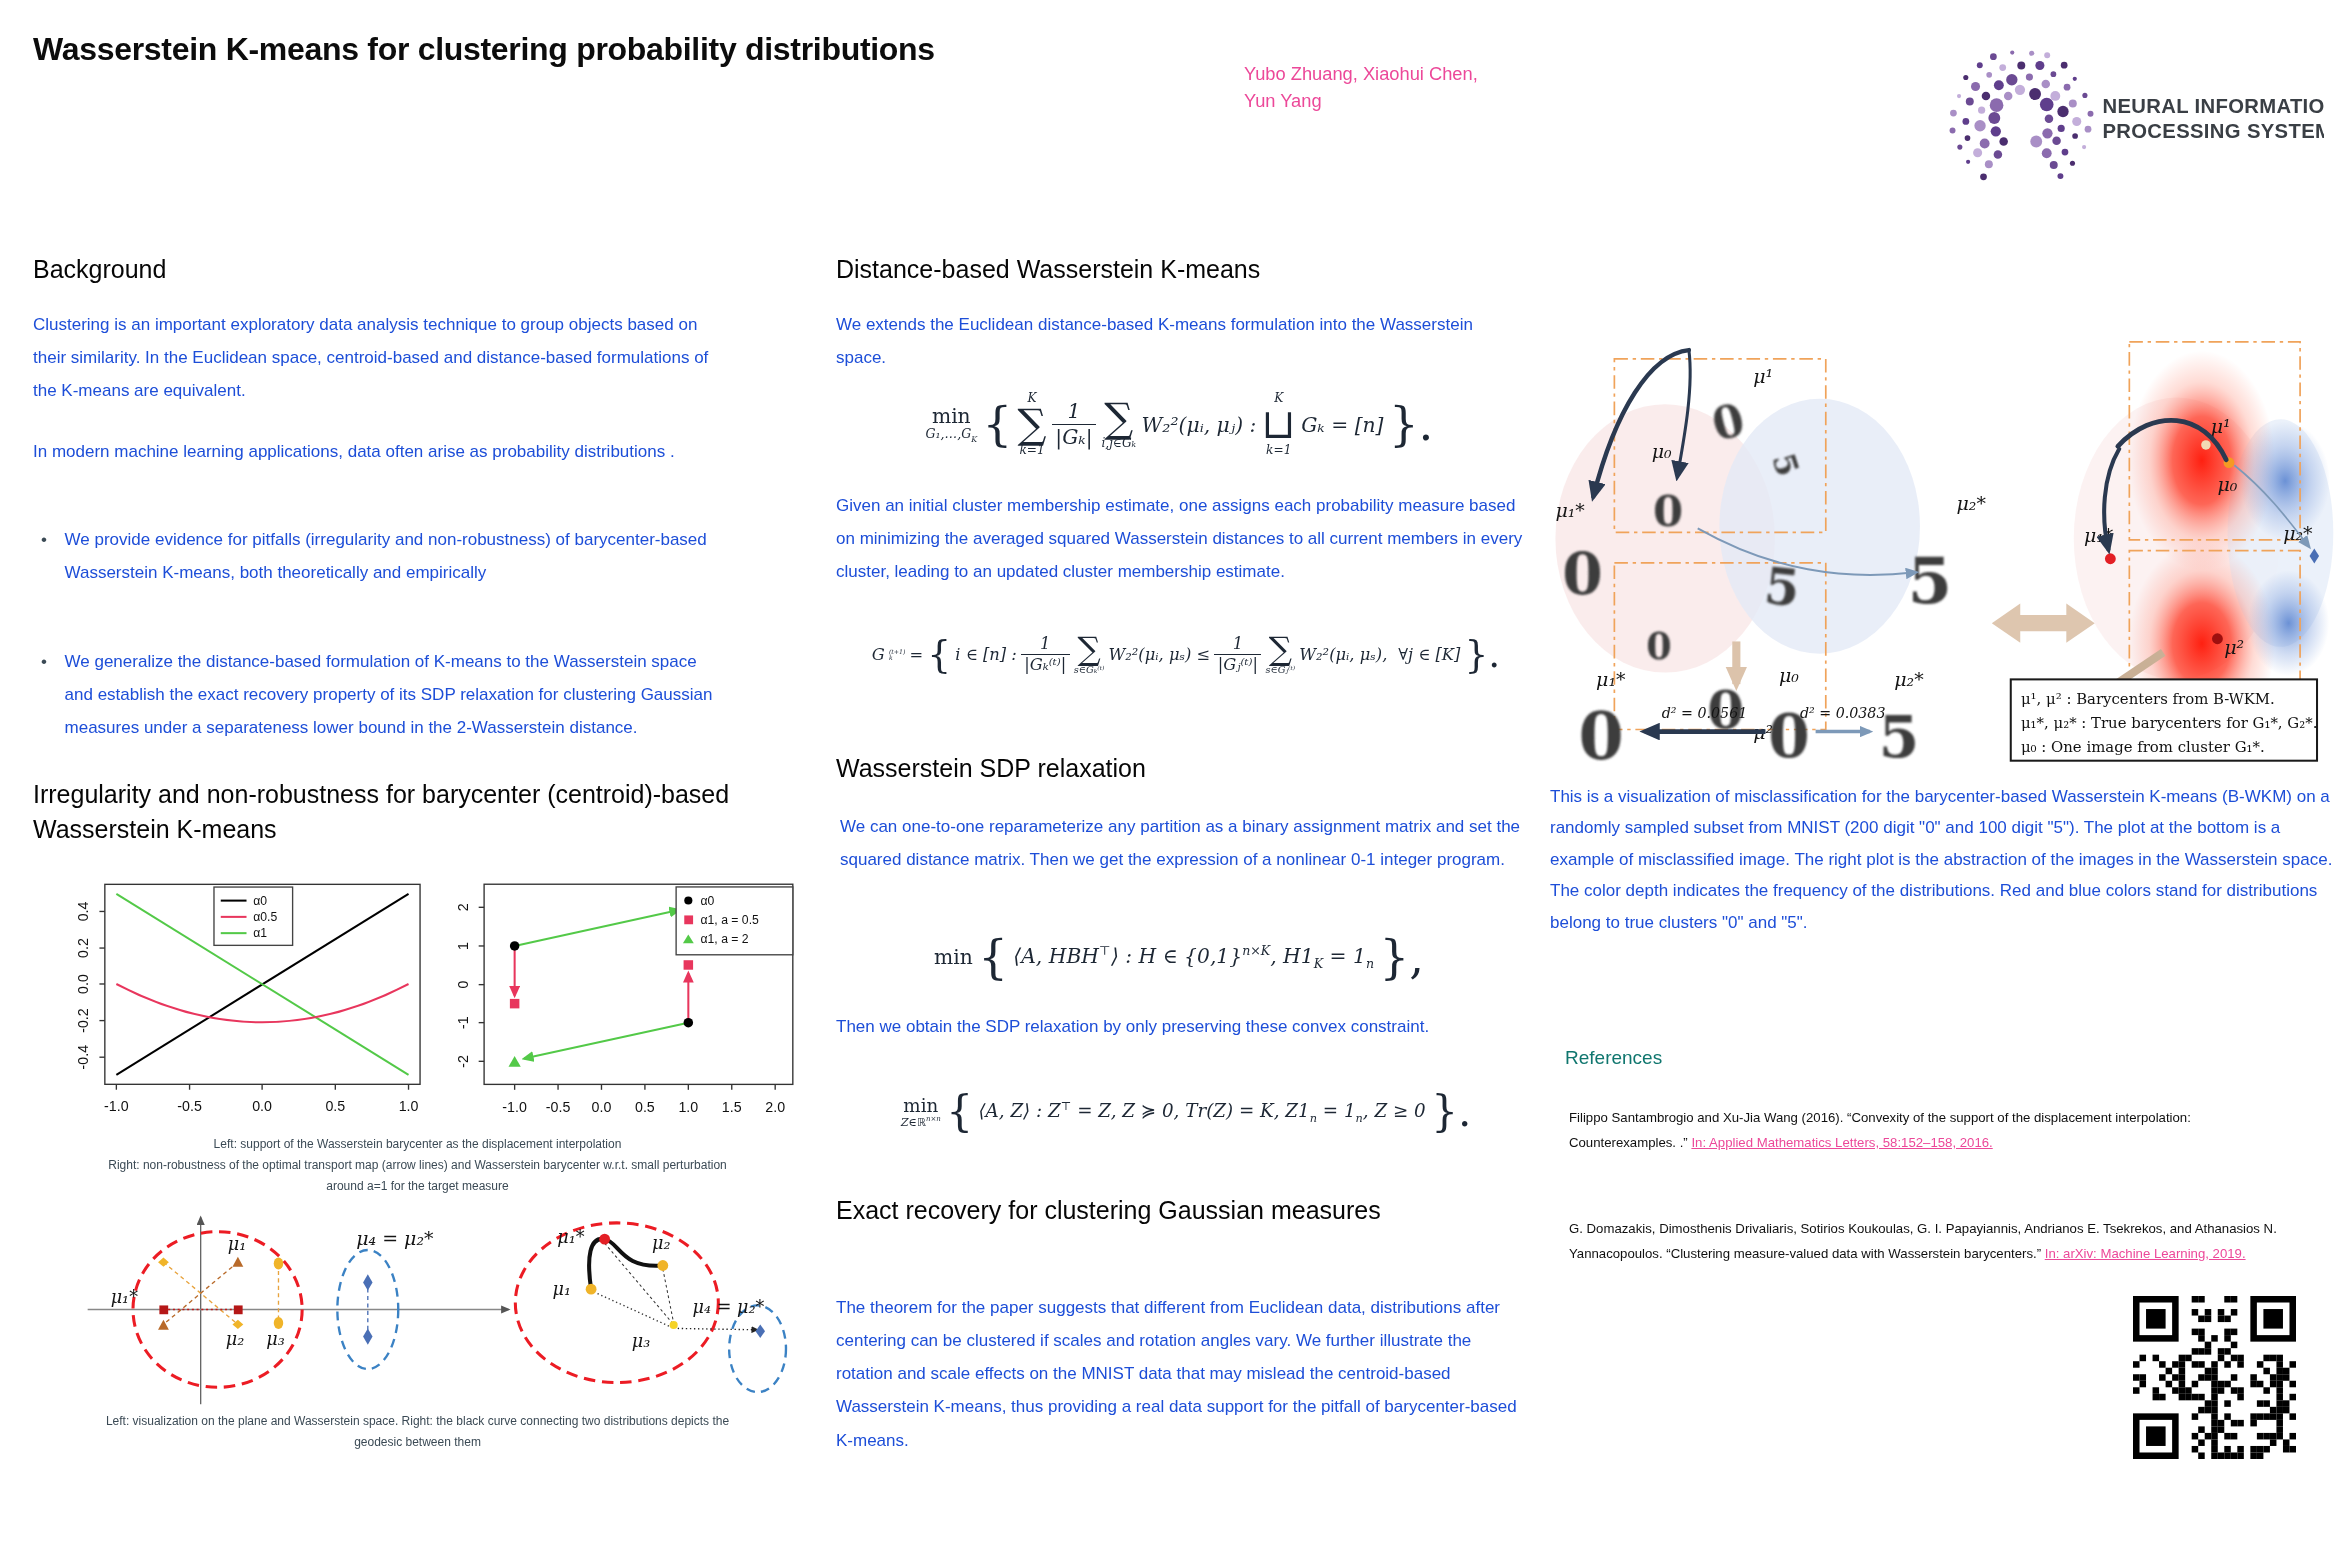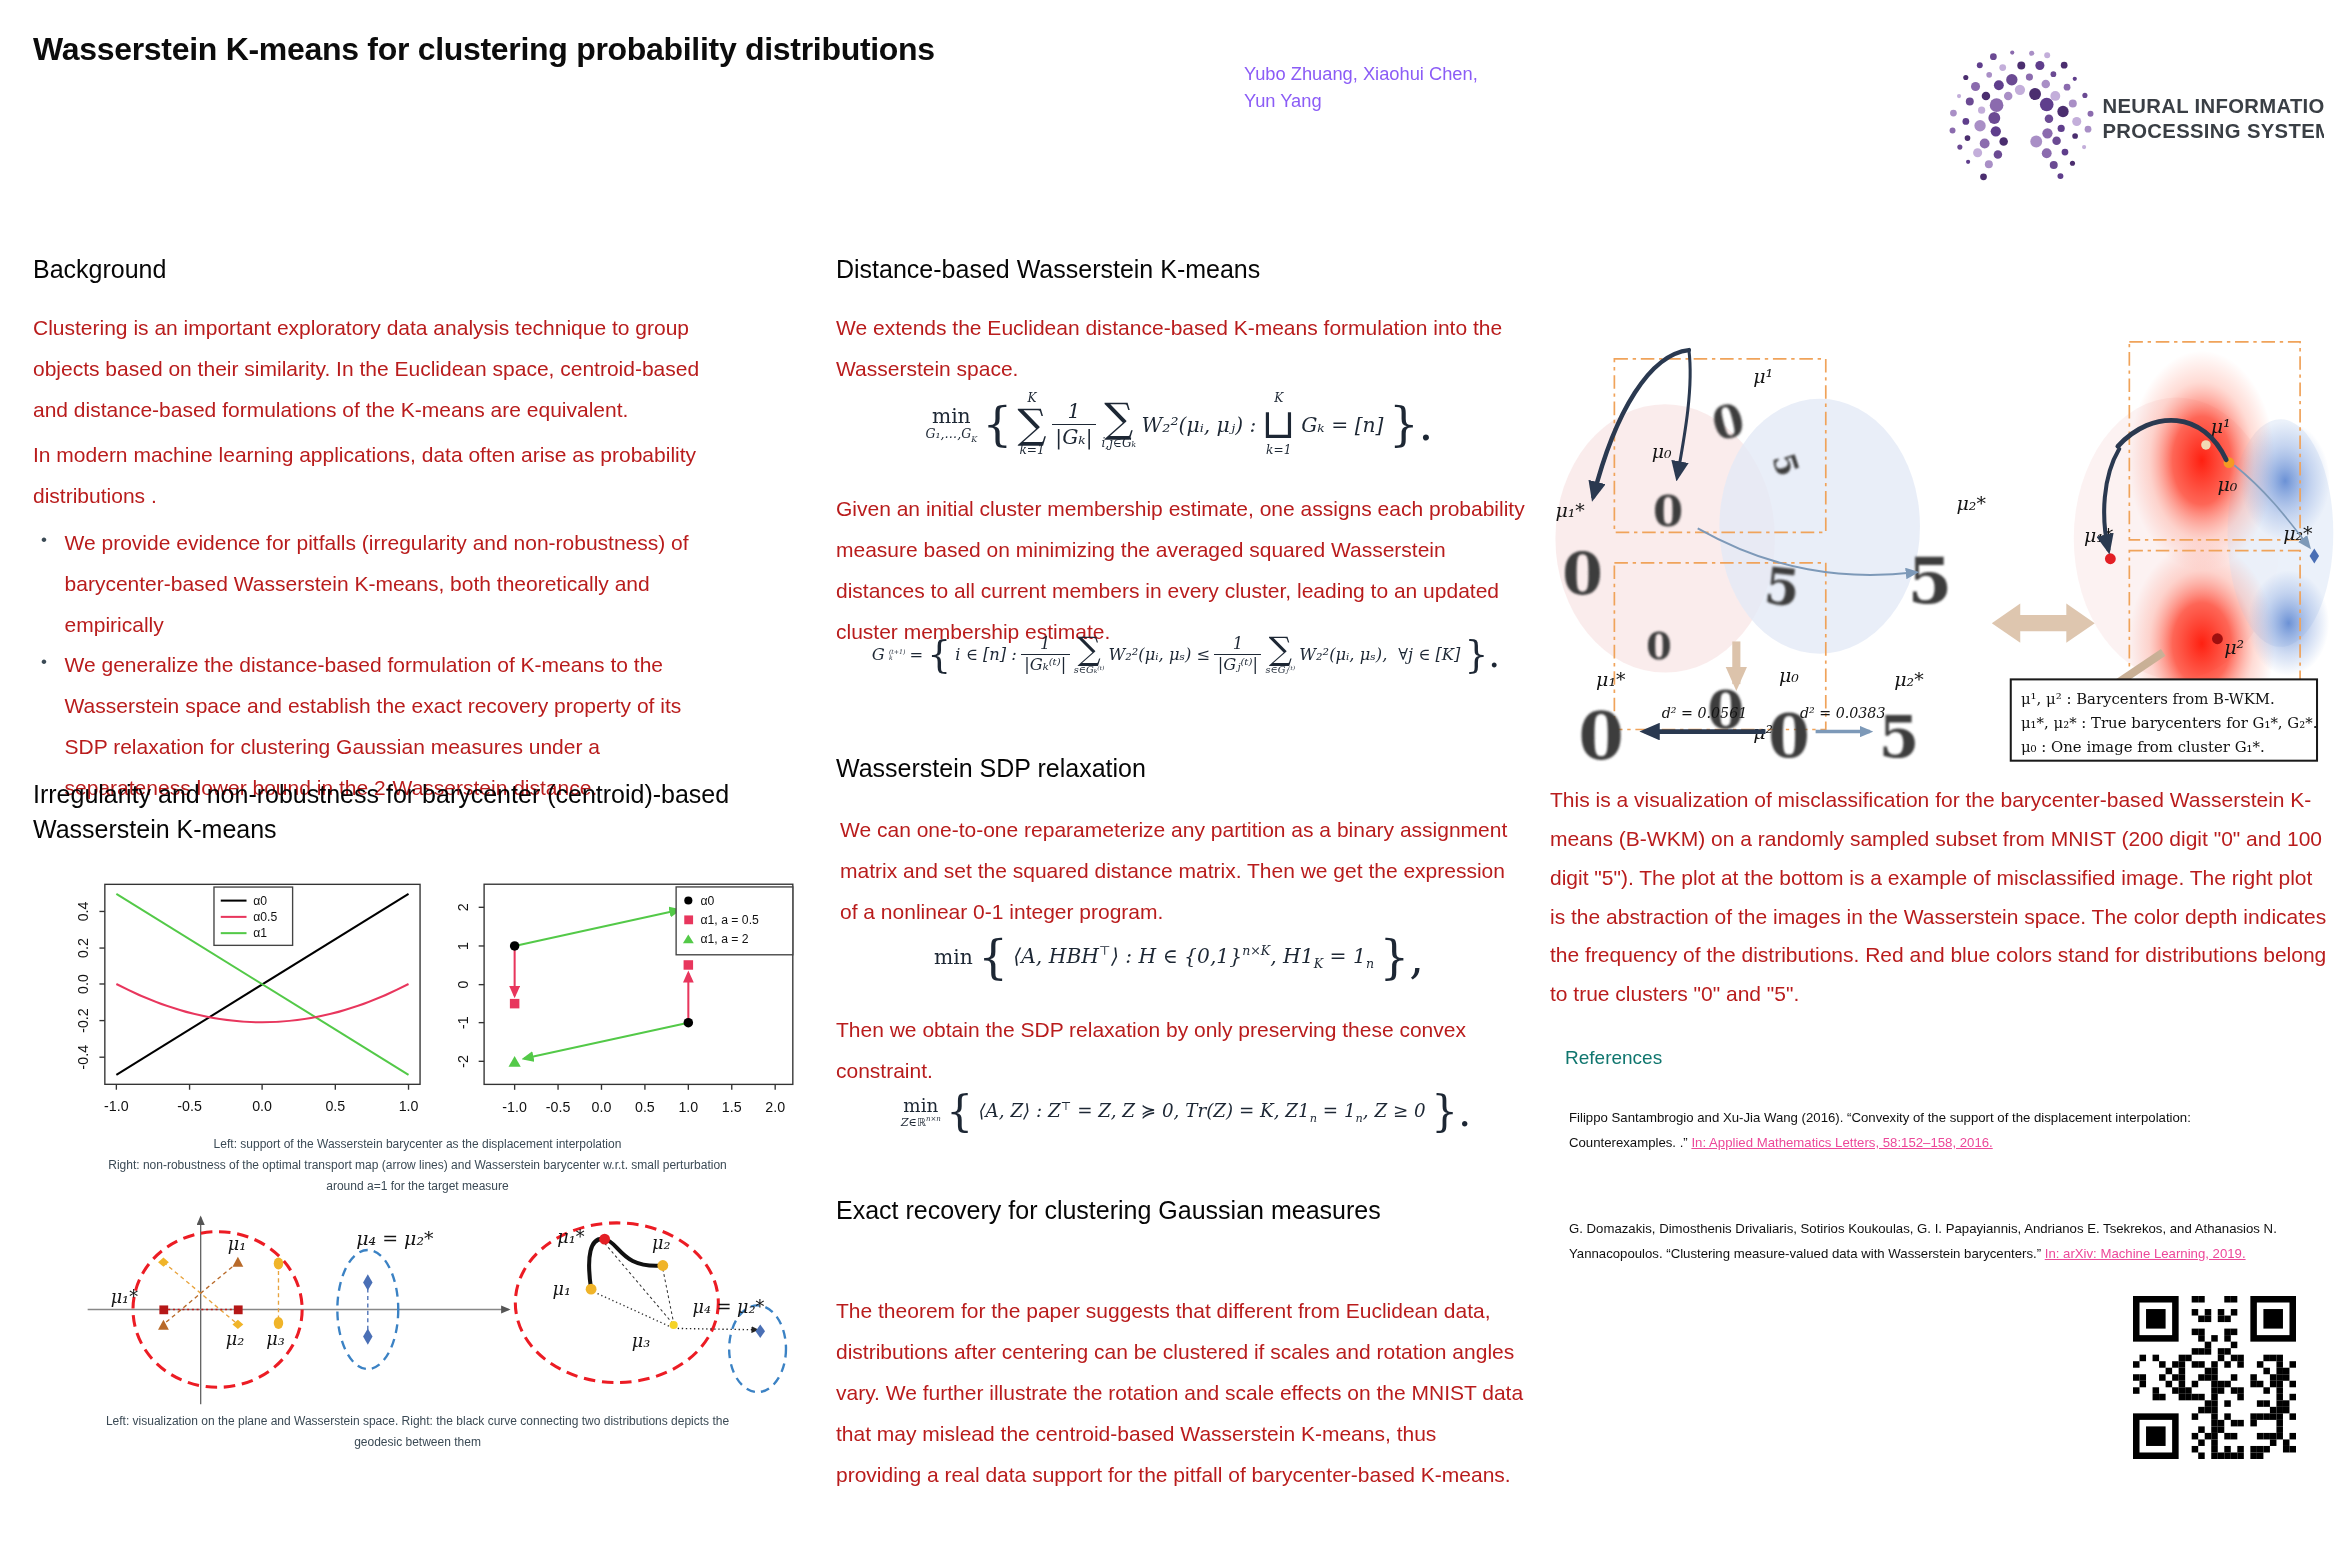--- a/index.html
+++ b/index.html
@@ -1,23 +1,23 @@
 <!DOCTYPE html>
 <html style="font-size:11px"><head>
 <meta charset="utf-8">
 <style>
   html,body{margin:0;padding:0;background:#e8e8e8;}
   .poster{position:relative;width:2342px;height:1561px;background:#ffffff;overflow:hidden;
           font-family:"Liberation Sans","DejaVu Sans",sans-serif;color:#3b4a55;}
   .abs{position:absolute;}
   .title{font-size:32px;line-height:1.25;color:#0c0c0c;letter-spacing:-0.3px;}
-  .authors{font-size:18.3px;line-height:1.5;color:#8b5cf6;}
+  .authors{font-size:18.3px;line-height:1.5;color:#ec4899;}
   .h1{font-size:25px;line-height:1.4;color:#060606;}
   .h2{font-size:19px;color:#0f766e;}
-  .body-text{font-size:21px;line-height:1.95;color:#b91c1c;}
+  .body-text{font-size:17px;line-height:1.95;color:#1d4ed8;}
   .bullet-row{display:flex;gap:17.6px;}
   .bullet-dot{font-size:17px;line-height:1.95;color:#3b4a55;}
   .caption{font-size:12px;line-height:1.75;color:#3b4a55;text-align:center;}
   .ref-text{font-size:13.2px;line-height:1.9;color:#101010;}
   .ref-blue{color:#ec4899;text-decoration:underline;}
   
   .formula{font-family:"DejaVu Serif","DejaVu Sans",serif;font-style:italic;color:#1d2734;
            display:flex;align-items:center;justify-content:center;gap:5.4px;}
   .formula .rm{font-style:normal;}
   .lbr,.rbr{font-size:2.3em;font-style:normal;font-weight:300;line-height:1;}

